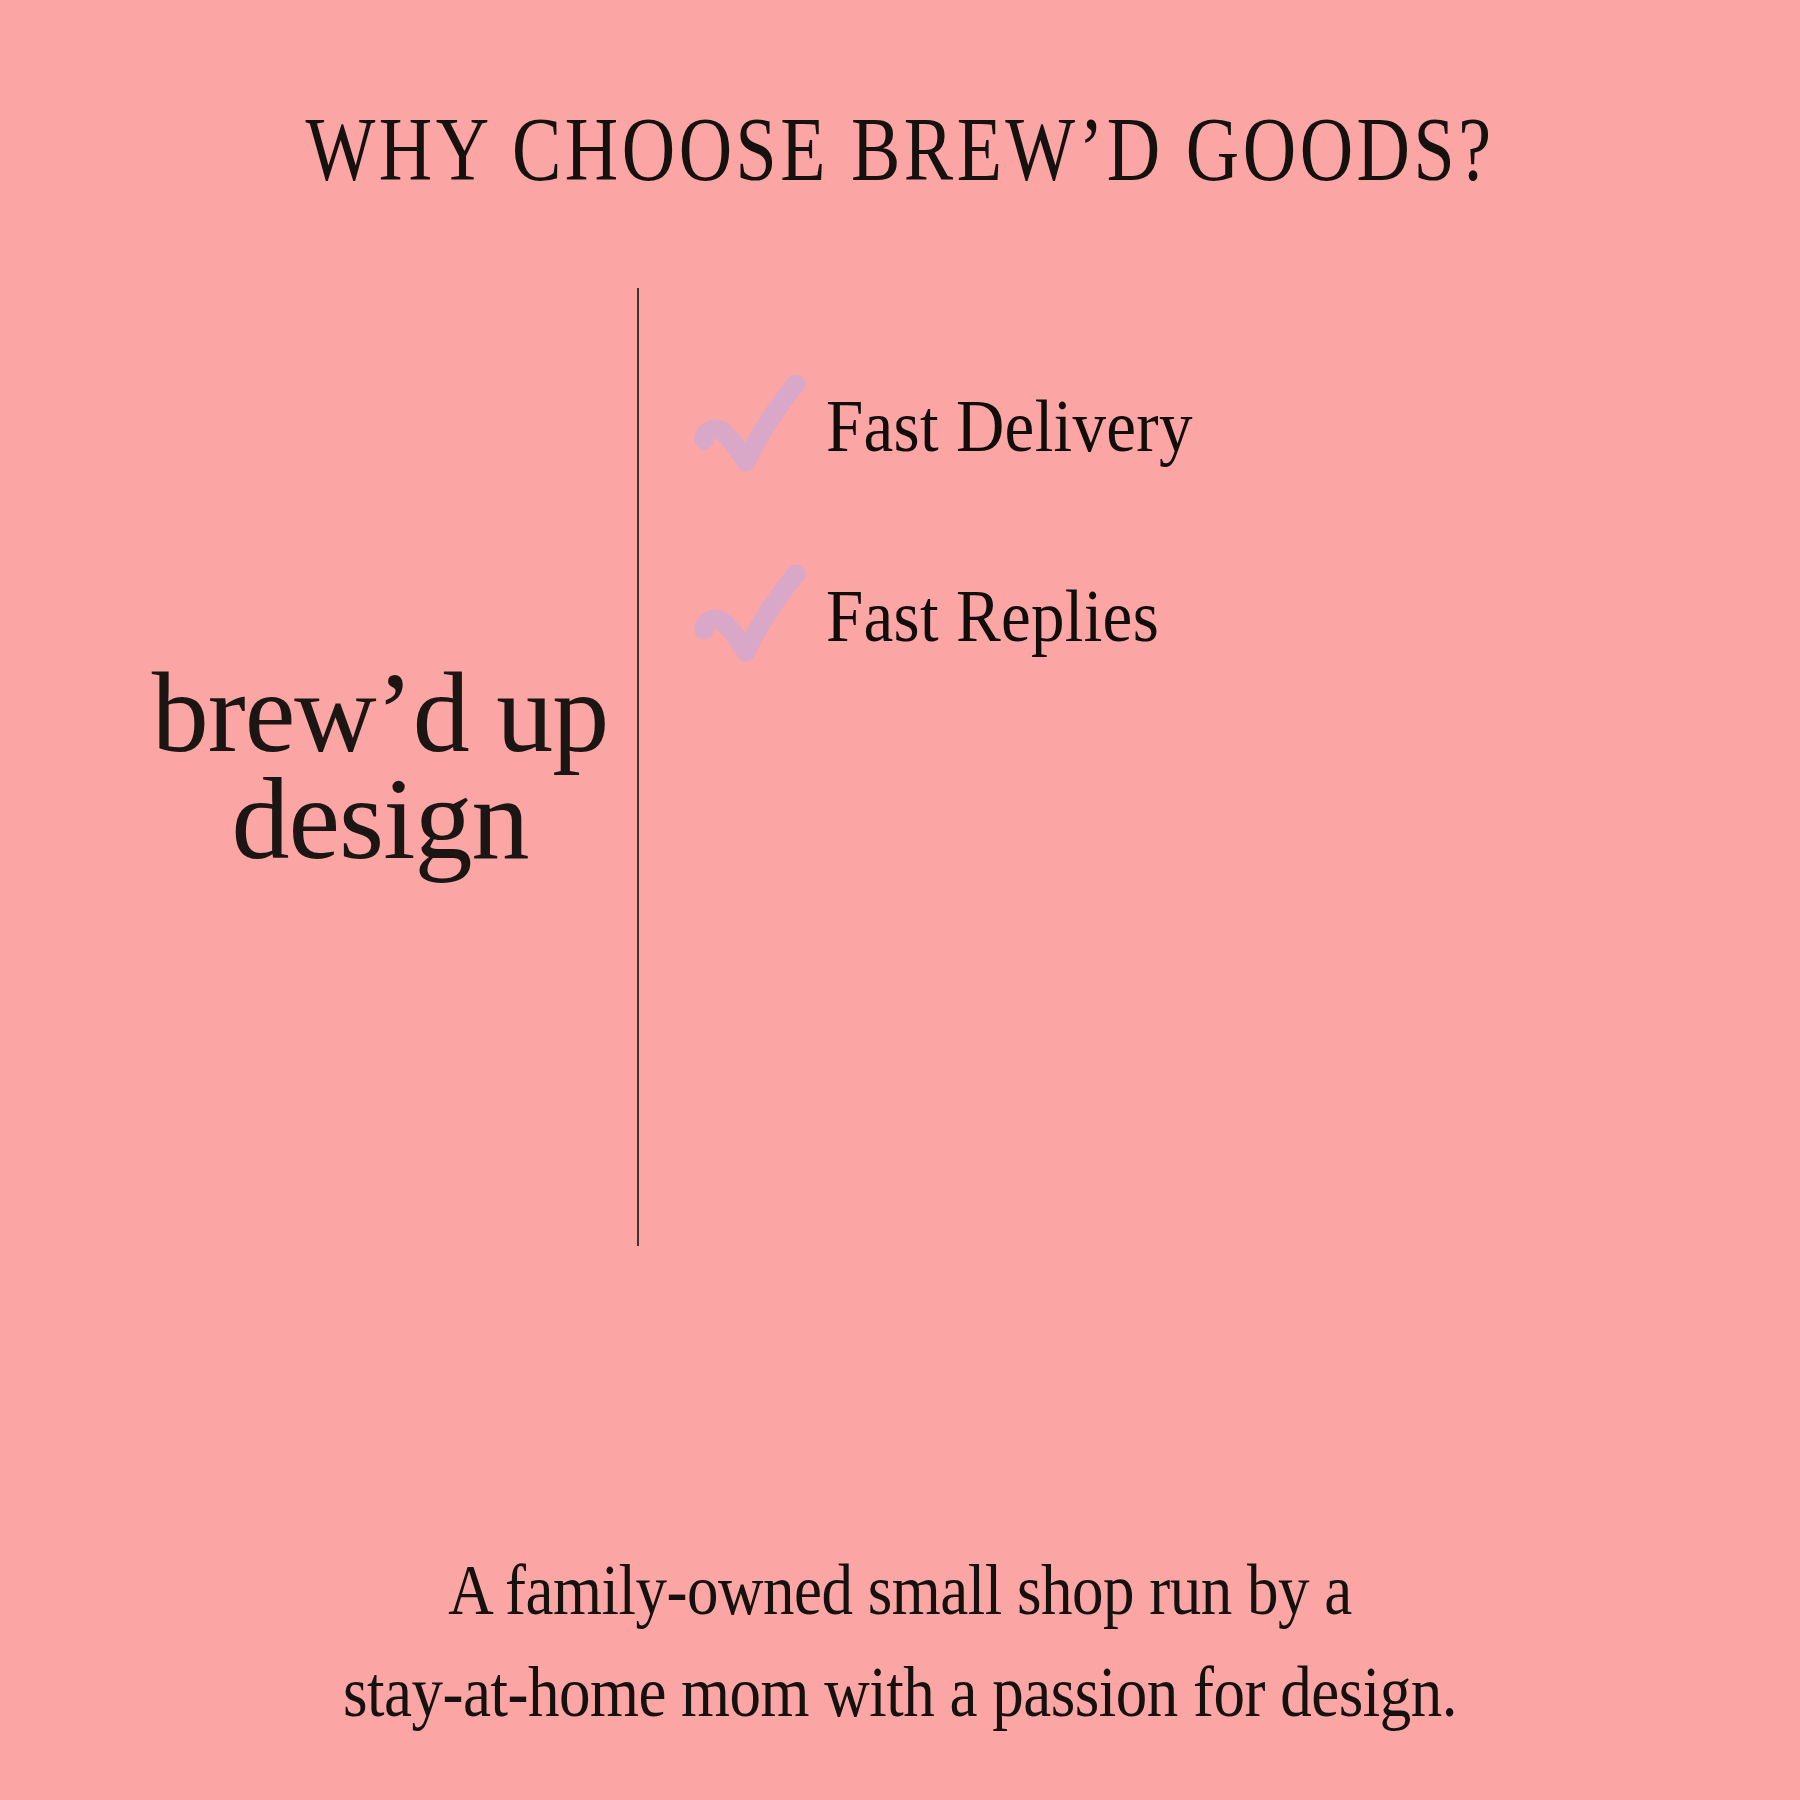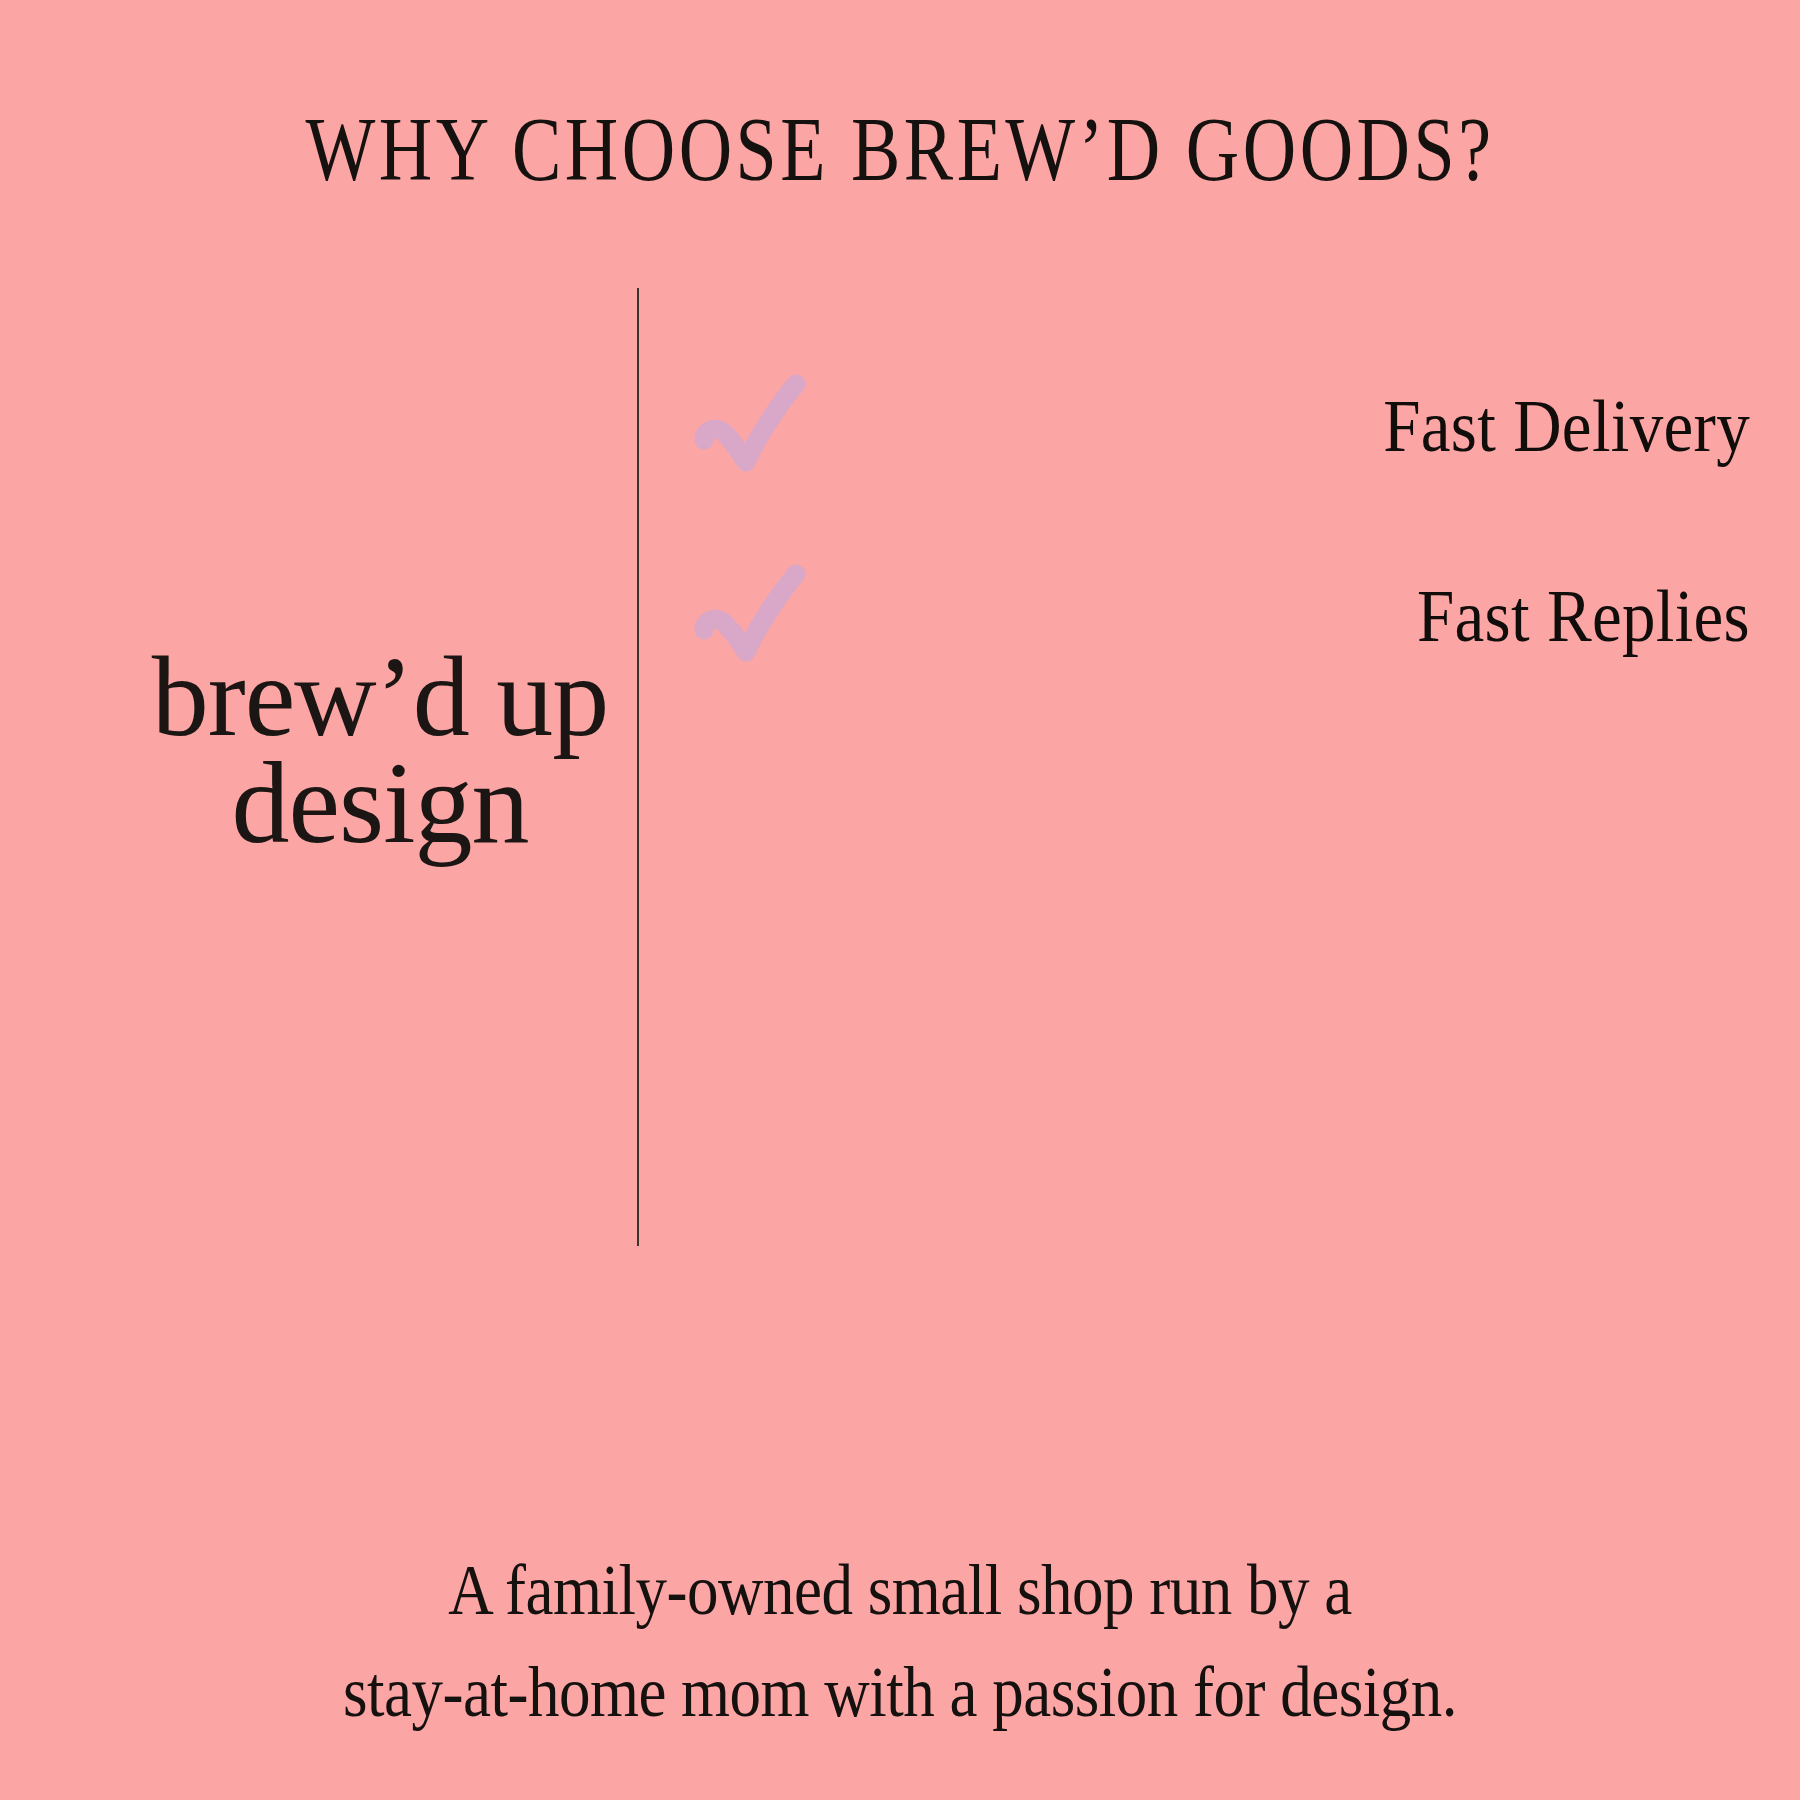--- a/index.html
+++ b/index.html
@@ -35,21 +35,21 @@
     color: #14110F;
     white-space: nowrap;
     transform: scaleY(1.22);
     transform-origin: center top;
   }
 
   
   .logo {
     position: absolute;
     left: 120px;
-    top: 644px;
+    top: 660px;
     width: 520px;
     text-align: center;
     color: #1B1613;
     font-family: "Liberation Serif", serif;
   }
   .logo-line {
     font-size: 112px;
     line-height: 0.93;
     letter-spacing: -1px;
     white-space: nowrap;
@@ -72,21 +72,20 @@
     position: absolute;
     left: 690px;
     top: 330px;
     width: 1060px;
   }
   .benefit-row {
     position: relative;
     height: 190px;
     display: flex;
     align-items: center;
-    justify-content: space-between;
   }
   .check-icon {
     flex: 0 0 auto;
     width: 122px;
     height: 118px;
     margin-right: 14px;
     display: block;
   }
   .benefit-label {
     font-family: "Liberation Serif", serif;

